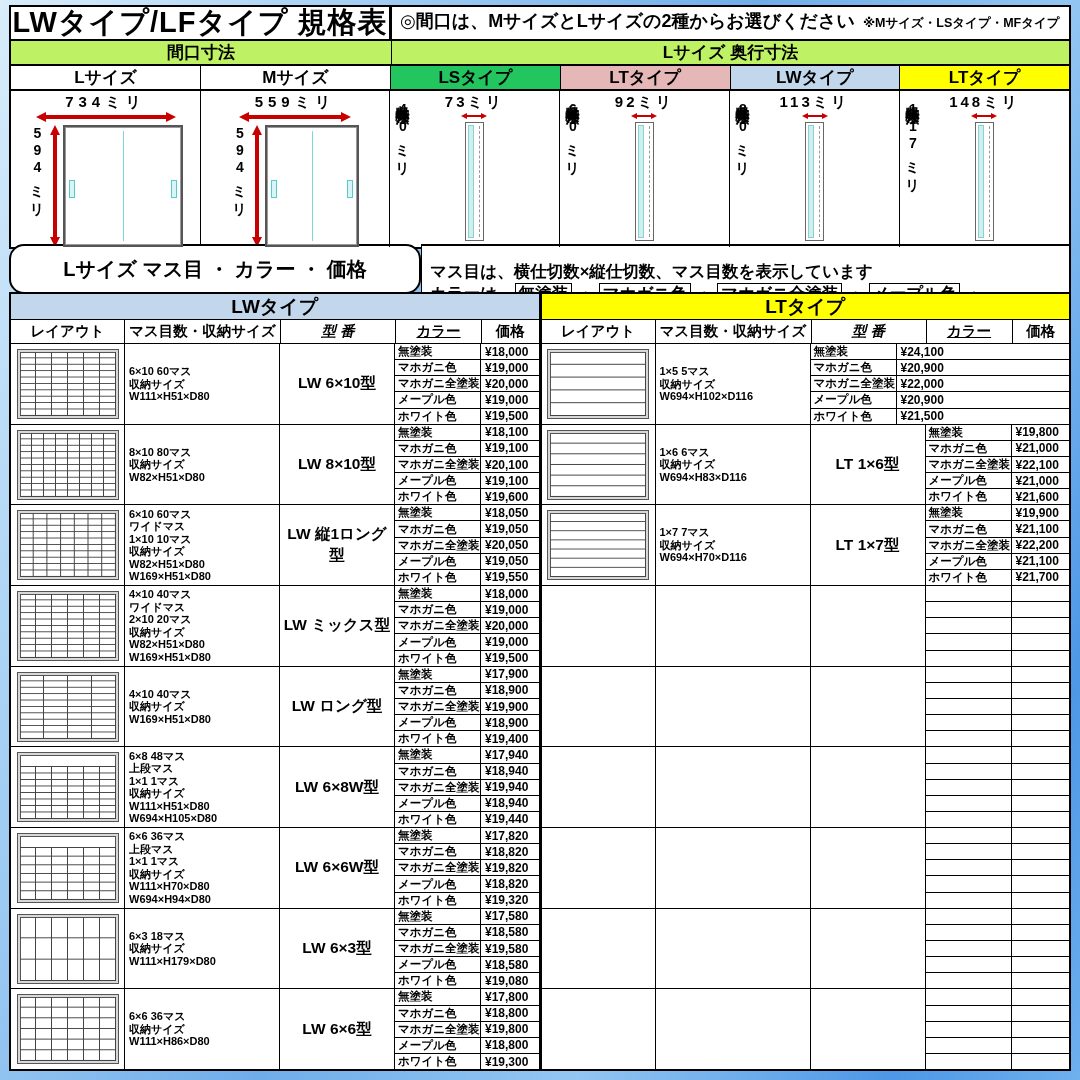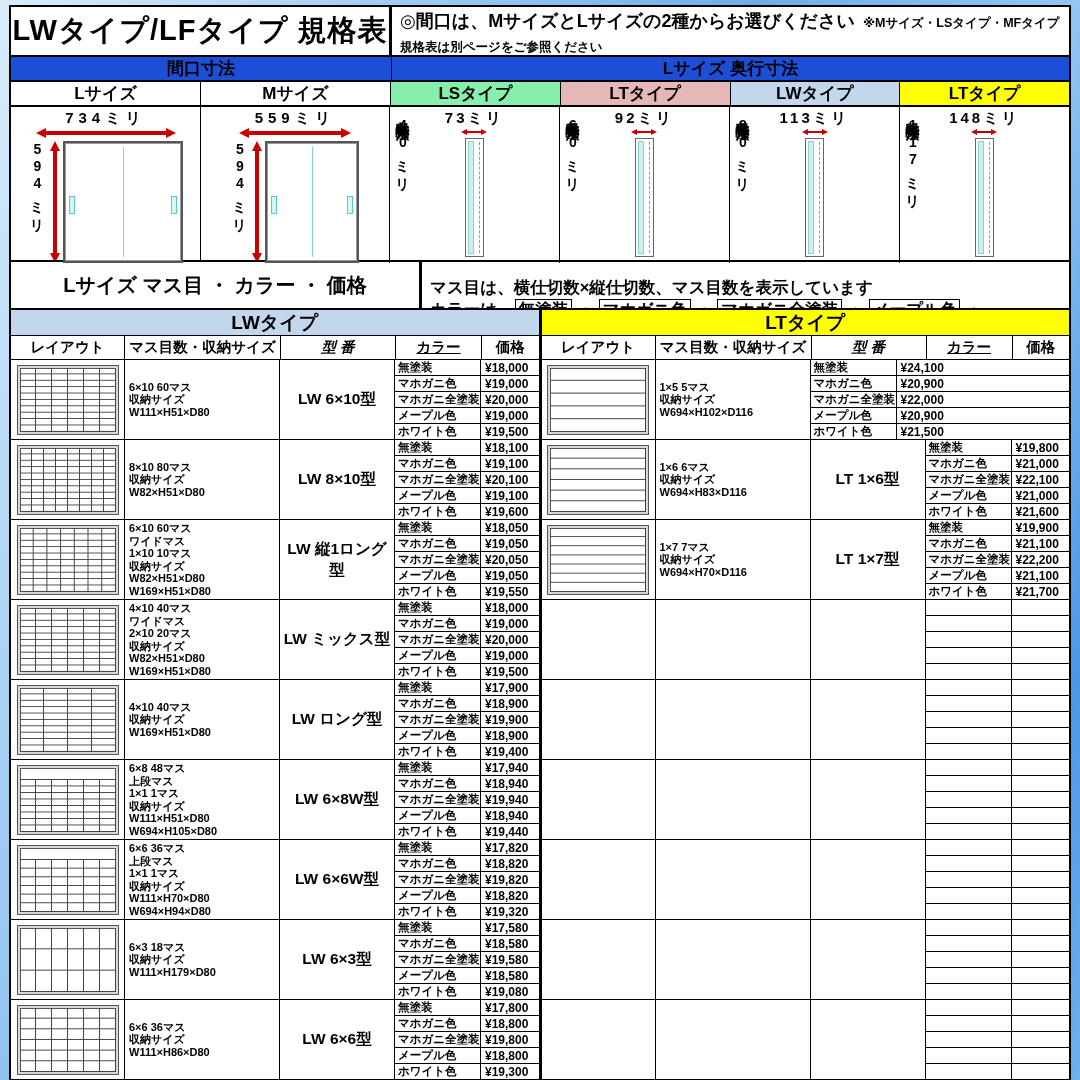--- a/index.html
+++ b/index.html
@@ -6,30 +6,30 @@
   body{
     width:1080px;height:1080px;overflow:hidden;
     font-family:"Liberation Sans","DejaVu Sans",sans-serif;
     background:linear-gradient(115deg,#d9edfb 0%,#a6d0f4 22%,#6fadea 48%,#93c6f2 68%,#4d97e6 88%,#6fb0ee 100%);
     color:#000;font-weight:bold;
   }
   .sheet{position:absolute;top:5px;left:9px;right:9px;bottom:9px;display:flex;flex-direction:column;}
   .box{background:#fff;border:2px solid #000;box-sizing:border-box;}
 
   
-  .hdr{display:flex;height:52px;}
+  .hdr{display:flex;height:36px;}
   .title-box{width:382px;display:flex;align-items:center;justify-content:center;font-size:29px;letter-spacing:1px;}
   .info-box{flex:1;border-left-width:1px;padding:3px 8px 0 8px;line-height:22px;font-size:18px;}
   .info-note{font-size:12.5px;margin-left:8px;}
   .opt{display:inline-block;border:1px solid #000;padding:0 3px;margin:0 1px;line-height:19px;}
   .sep{margin:0 4px;}
 
   
   .dims{display:flex;flex-direction:column;height:207px;margin-top:-2px;}
-  .dims-titles{display:flex;height:25px;border:2px solid #000;border-bottom:none;background:#1d4ed8;}
+  .dims-titles{display:flex;height:25px;border:2px solid #000;border-bottom:none;background:#bef264;}
   .dims-titles>div{display:flex;align-items:center;justify-content:center;font-size:17px;}
   .dt-left{width:380px;}
   .dt-right{flex:1;border-left:1px solid #000;}
   .dims-heads{display:flex;height:25px;border:2px solid #000;background:#fff;}
   .dims-heads>div{display:flex;align-items:center;justify-content:center;font-size:17px;border-left:1px solid #000;}
   .dims-heads>div:first-child{border-left:none;}
   .dh-w{width:189px;}
   .dh-d{flex:1;}
   .dims-body{display:flex;flex:1;border:2px solid #000;border-top:none;background:#fff;}
   .dims-body>div{border-left:1px solid #000;box-sizing:border-box;justify-content:flex-end;}
@@ -59,21 +59,21 @@
   .cab .hd{position:absolute;top:45%;width:4px;height:16px;border:1px solid #58c8c8;background:#d8f4f4;}
   .cab .hd.left{left:4px;} .cab .hd.right{right:4px;}
   .depth-note{position:absolute;left:4px;top:4px;bottom:4px;}
   .depth-fig{display:flex;flex-direction:column;align-items:center;height:100%;padding-bottom:6px;box-sizing:border-box;}
   .depth-rect{width:17px;flex:1;border:1px solid #666;position:relative;background:#fff;}
   .depth-rect .cyan{position:absolute;left:2px;top:2px;bottom:2px;width:4px;background:#cfefef;border:1px solid #8ad2d2;}
   .depth-rect .dash{position:absolute;right:3px;top:3px;bottom:3px;border-right:1px dashed #999;}
 
   
   .legend{display:flex;height:50px;margin-top:-2px;}
-  .legend-left{width:412px;display:flex;align-items:center;justify-content:center;font-size:20px;}
+  .legend-left{width:412px;display:flex;align-items:center;justify-content:center;font-size:20px;border-radius:15px;}
   .legend-right{flex:1;border-left-width:1px;padding:14px 8px 0 8px;font-size:16.5px;line-height:22px;}
 
   
   .main{flex:1;display:flex;margin-top:-2px;}
   .half{flex:1;display:flex;flex-direction:column;border:2px solid #000;background:#fff;box-sizing:border-box;}
   .half+.half{border-left-width:1px;}
   .band{height:25px;display:flex;align-items:center;justify-content:center;font-size:19px;border-bottom:1px solid #000;}
   .colhead{display:flex;height:23px;border-bottom:1px solid #000;}
   .colhead>div{display:flex;align-items:center;justify-content:center;font-size:14.5px;}
   .groups{flex:1;display:flex;flex-direction:column;}
@@ -112,21 +112,21 @@
   </div>
 
   <div class="dims">
     <div class="dims-titles">
       <div class="dt-left">間口寸法</div>
       <div class="dt-right">Lサイズ 奥行寸法</div>
     </div>
     <div class="dims-heads">
       <div class="dh-w">Lサイズ</div>
       <div class="dh-w">Mサイズ</div>
-      <div class="dh-d" style="background:#86efac">LSタイプ</div>
+      <div class="dh-d" style="background:#22c55e">LSタイプ</div>
       <div class="dh-d" style="background:#e5b8b7">LTタイプ</div>
       <div class="dh-d" style="background:#c2d6ec">LWタイプ</div>
       <div class="dh-d" style="background:#ffff00">LTタイプ</div>
     </div>
     <div class="dims-body">
 
       <div class="db-w">
         <div class="dim-label">734ミリ</div>
         <div class="harrow" style="width:140px">
             <div class="shaft"></div>

